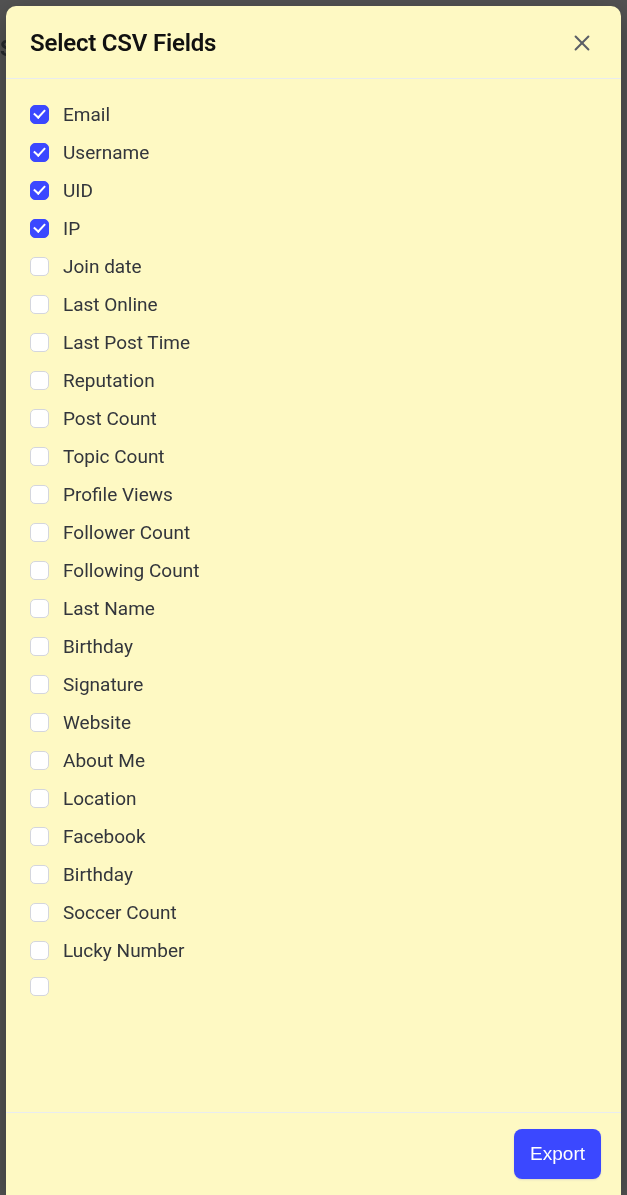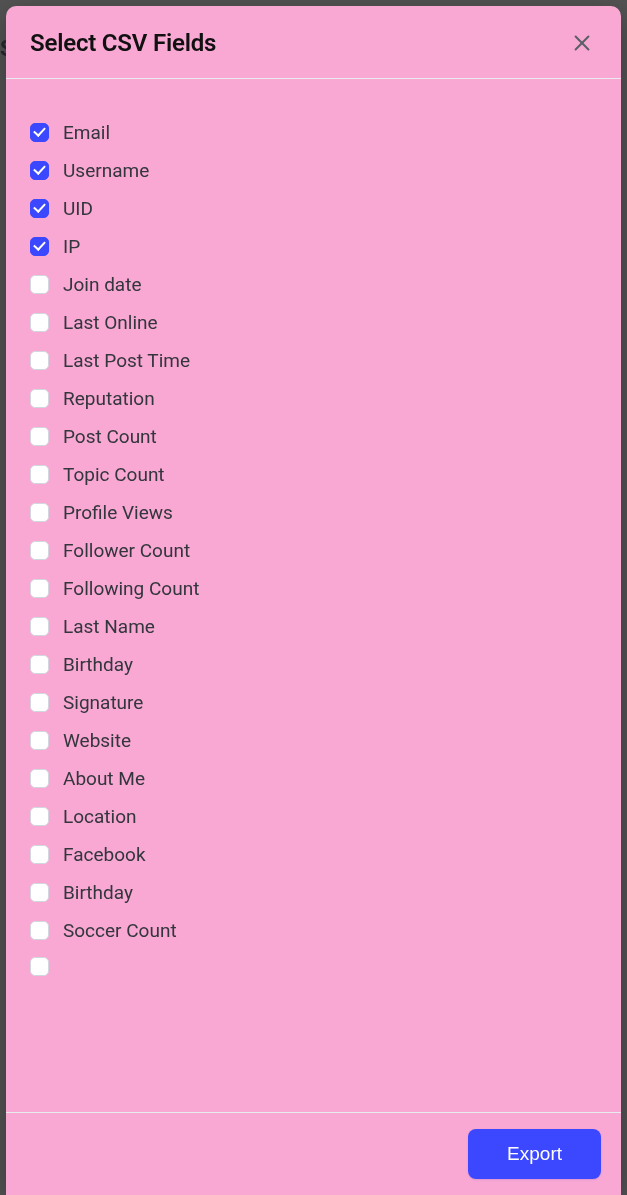--- a/index.html
+++ b/index.html
@@ -22,21 +22,21 @@
       inset: 0;
       background: rgba(60, 60, 60, 0.5);
     }
 
     .modal {
       position: absolute;
       top: 6px;
       left: 6px;
       right: 6px;
       bottom: 0;
-      background: #f9a8d4;
+      background: #fef9c3;
       border-radius: 10px 10px 0 0;
       box-shadow: 0 8px 30px rgba(0,0,0,0.3);
       display: flex;
       flex-direction: column;
       overflow: hidden;
     }
 
     .modal-header {
       display: flex;
       align-items: center;
@@ -72,21 +72,20 @@
     }
 
     .modal-body {
       flex: 1;
       overflow-y: auto;
       padding: 16px 24px 14px 24px;
     }
 
     .checkbox-list {
       list-style: none;
-      margin-top: 18px;
     }
 
     .checkbox-item {
       display: flex;
       align-items: center;
       gap: 14px;
       padding: 7.5px 0;
     }
 
     .cb {
@@ -131,21 +130,21 @@
       padding: 16px 20px 16px 20px;
       display: flex;
       justify-content: flex-end;
     }
 
     .export-btn {
       background: #3b48ff;
       color: #fff;
       border: none;
       border-radius: 8px;
-      padding: 14px 39px;
+      padding: 14px 16px;
       font-size: 19px;
       font-weight: 500;
       cursor: pointer;
       box-shadow: 0 1px 2px rgba(60,60,200,0.15);
     }
 
     
     .bg-hint {
       position: absolute;
       color: #1b1f24;
@@ -259,20 +258,24 @@
         </li>
         <li class="checkbox-item">
           <input type="checkbox" class="cb" id="cb-20" style="">
           <label class="cb-label" for="cb-20">Birthday</label>
         </li>
         <li class="checkbox-item">
           <input type="checkbox" class="cb" id="cb-21" style="">
           <label class="cb-label" for="cb-21">Soccer Count</label>
         </li>
         <li class="checkbox-item">
+          <input type="checkbox" class="cb" id="cb-22" style="">
+          <label class="cb-label" for="cb-22">Lucky Number</label>
+        </li>
+        <li class="checkbox-item">
           <input type="checkbox" class="cb" id="cb-24" style="">
         </li>
       </ul>
   </div>
 
   <div class="modal-footer">
     <button class="export-btn">Export</button>
   </div>
 
 </div>

